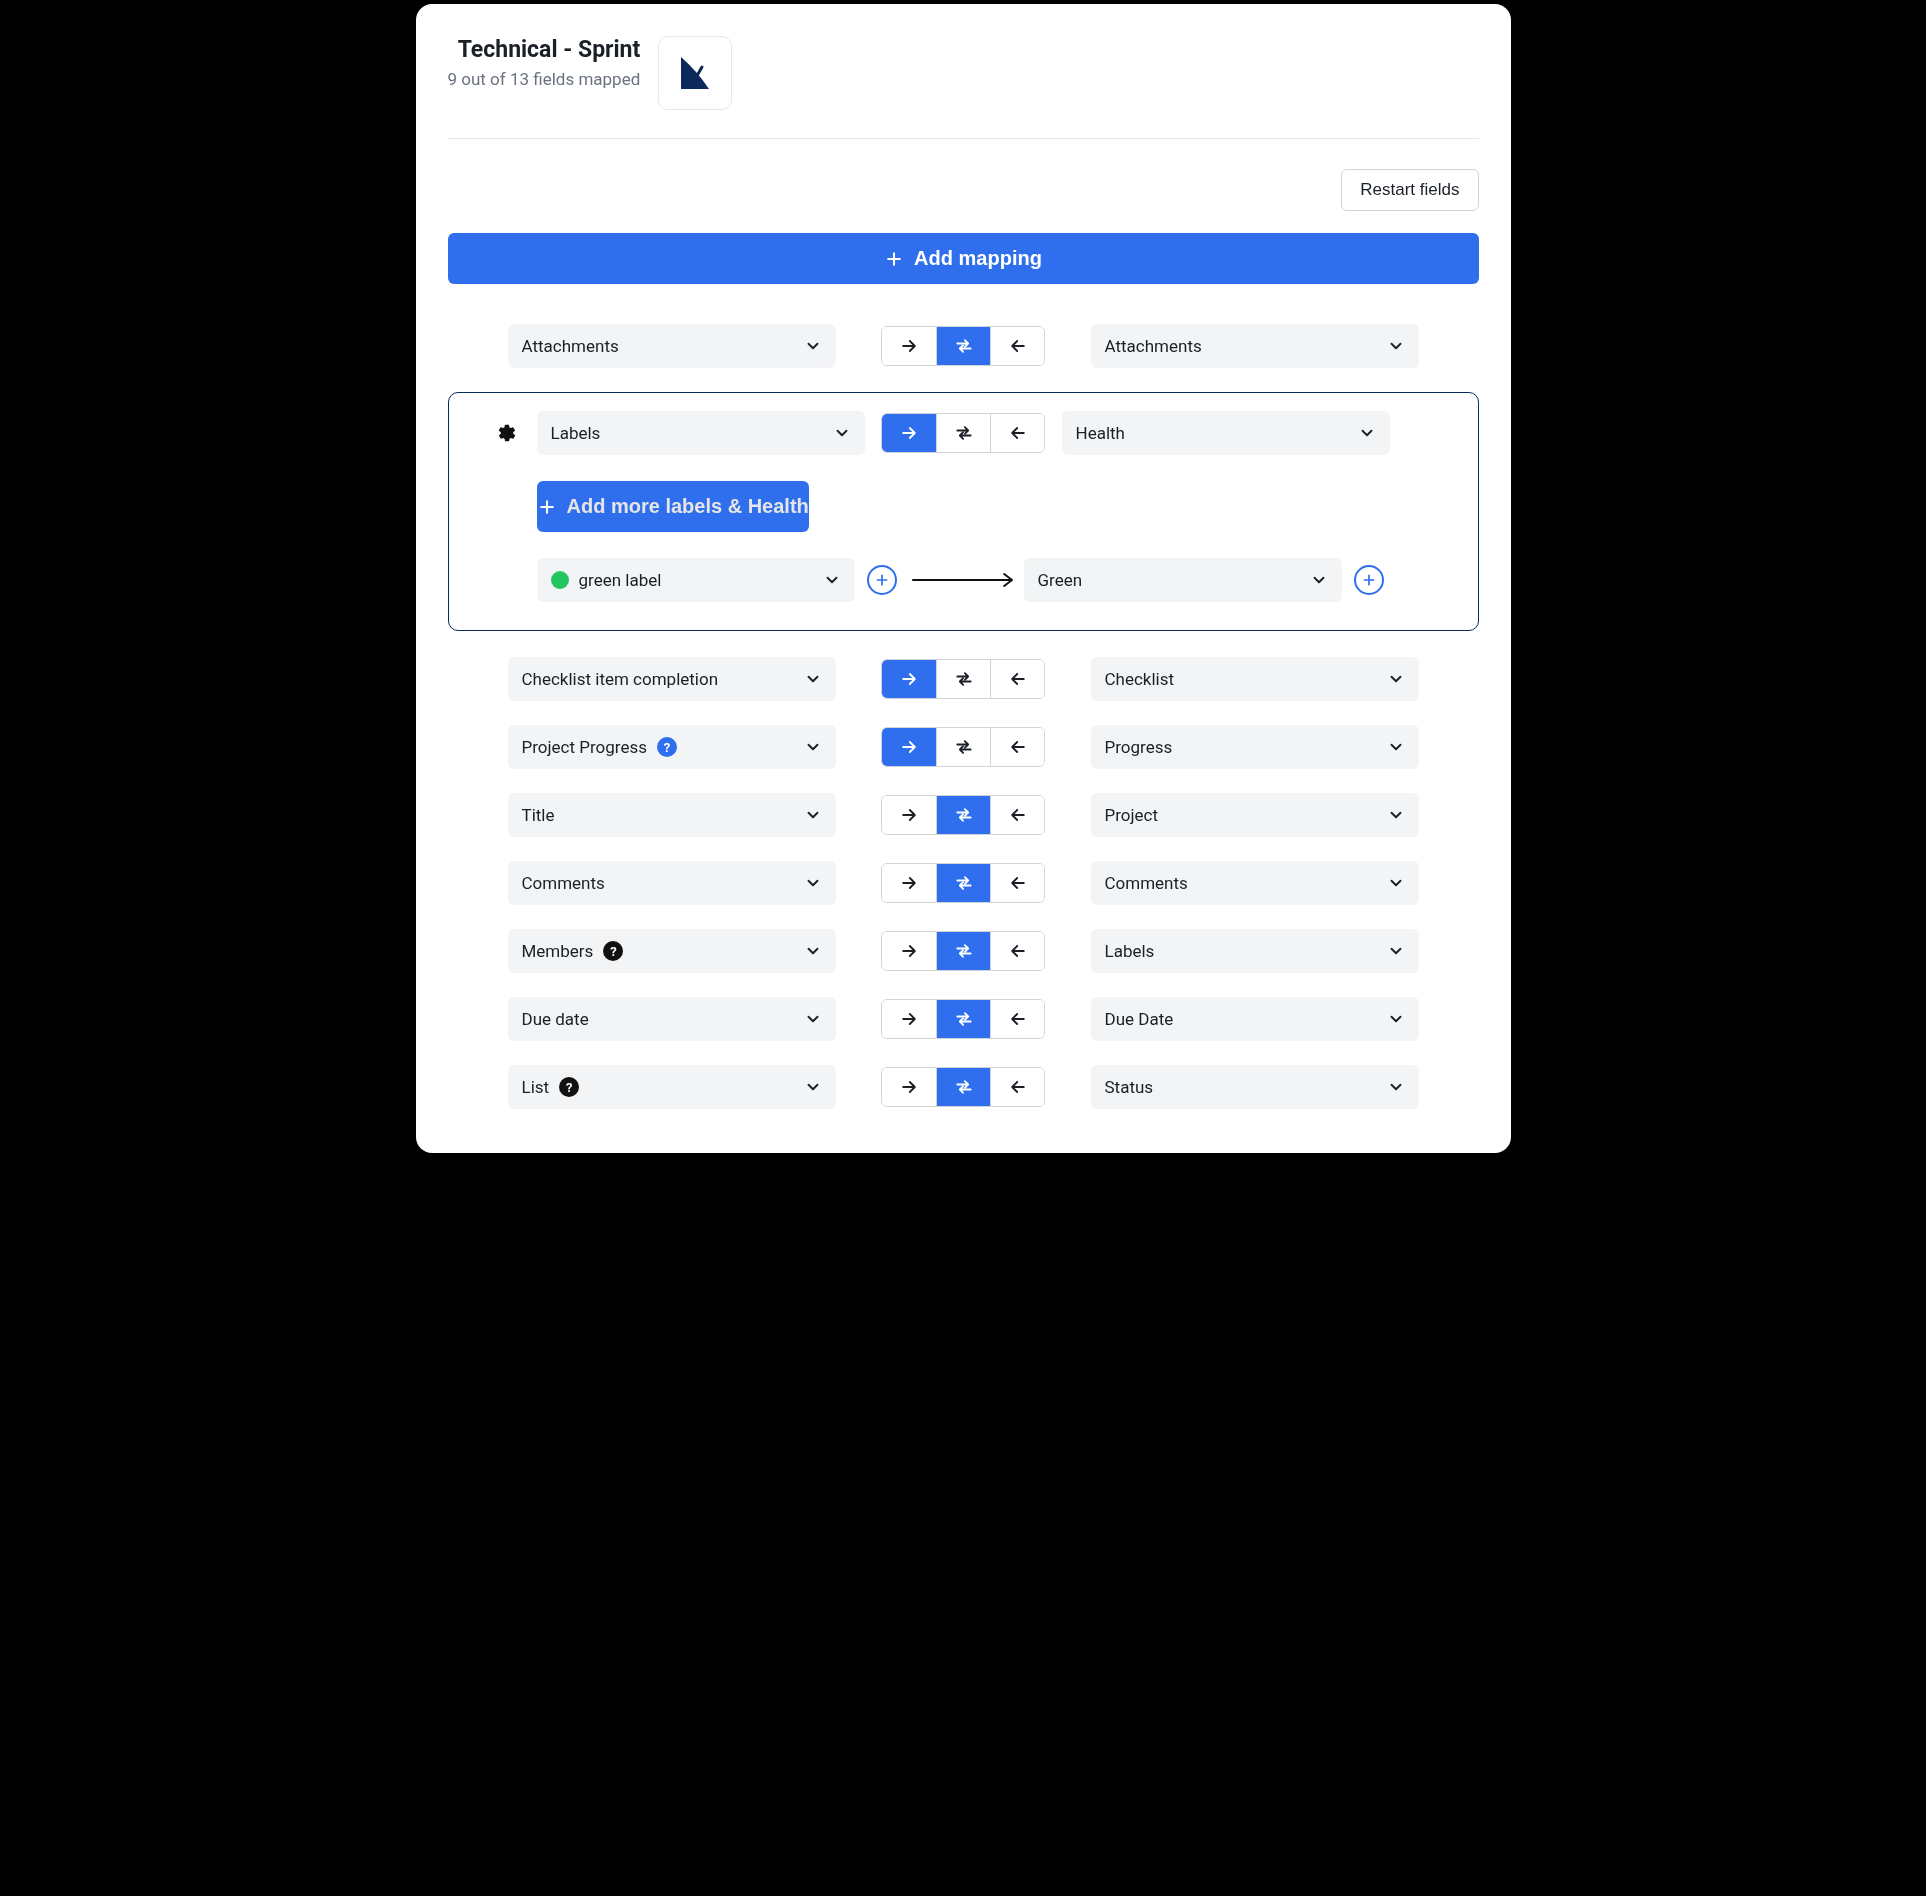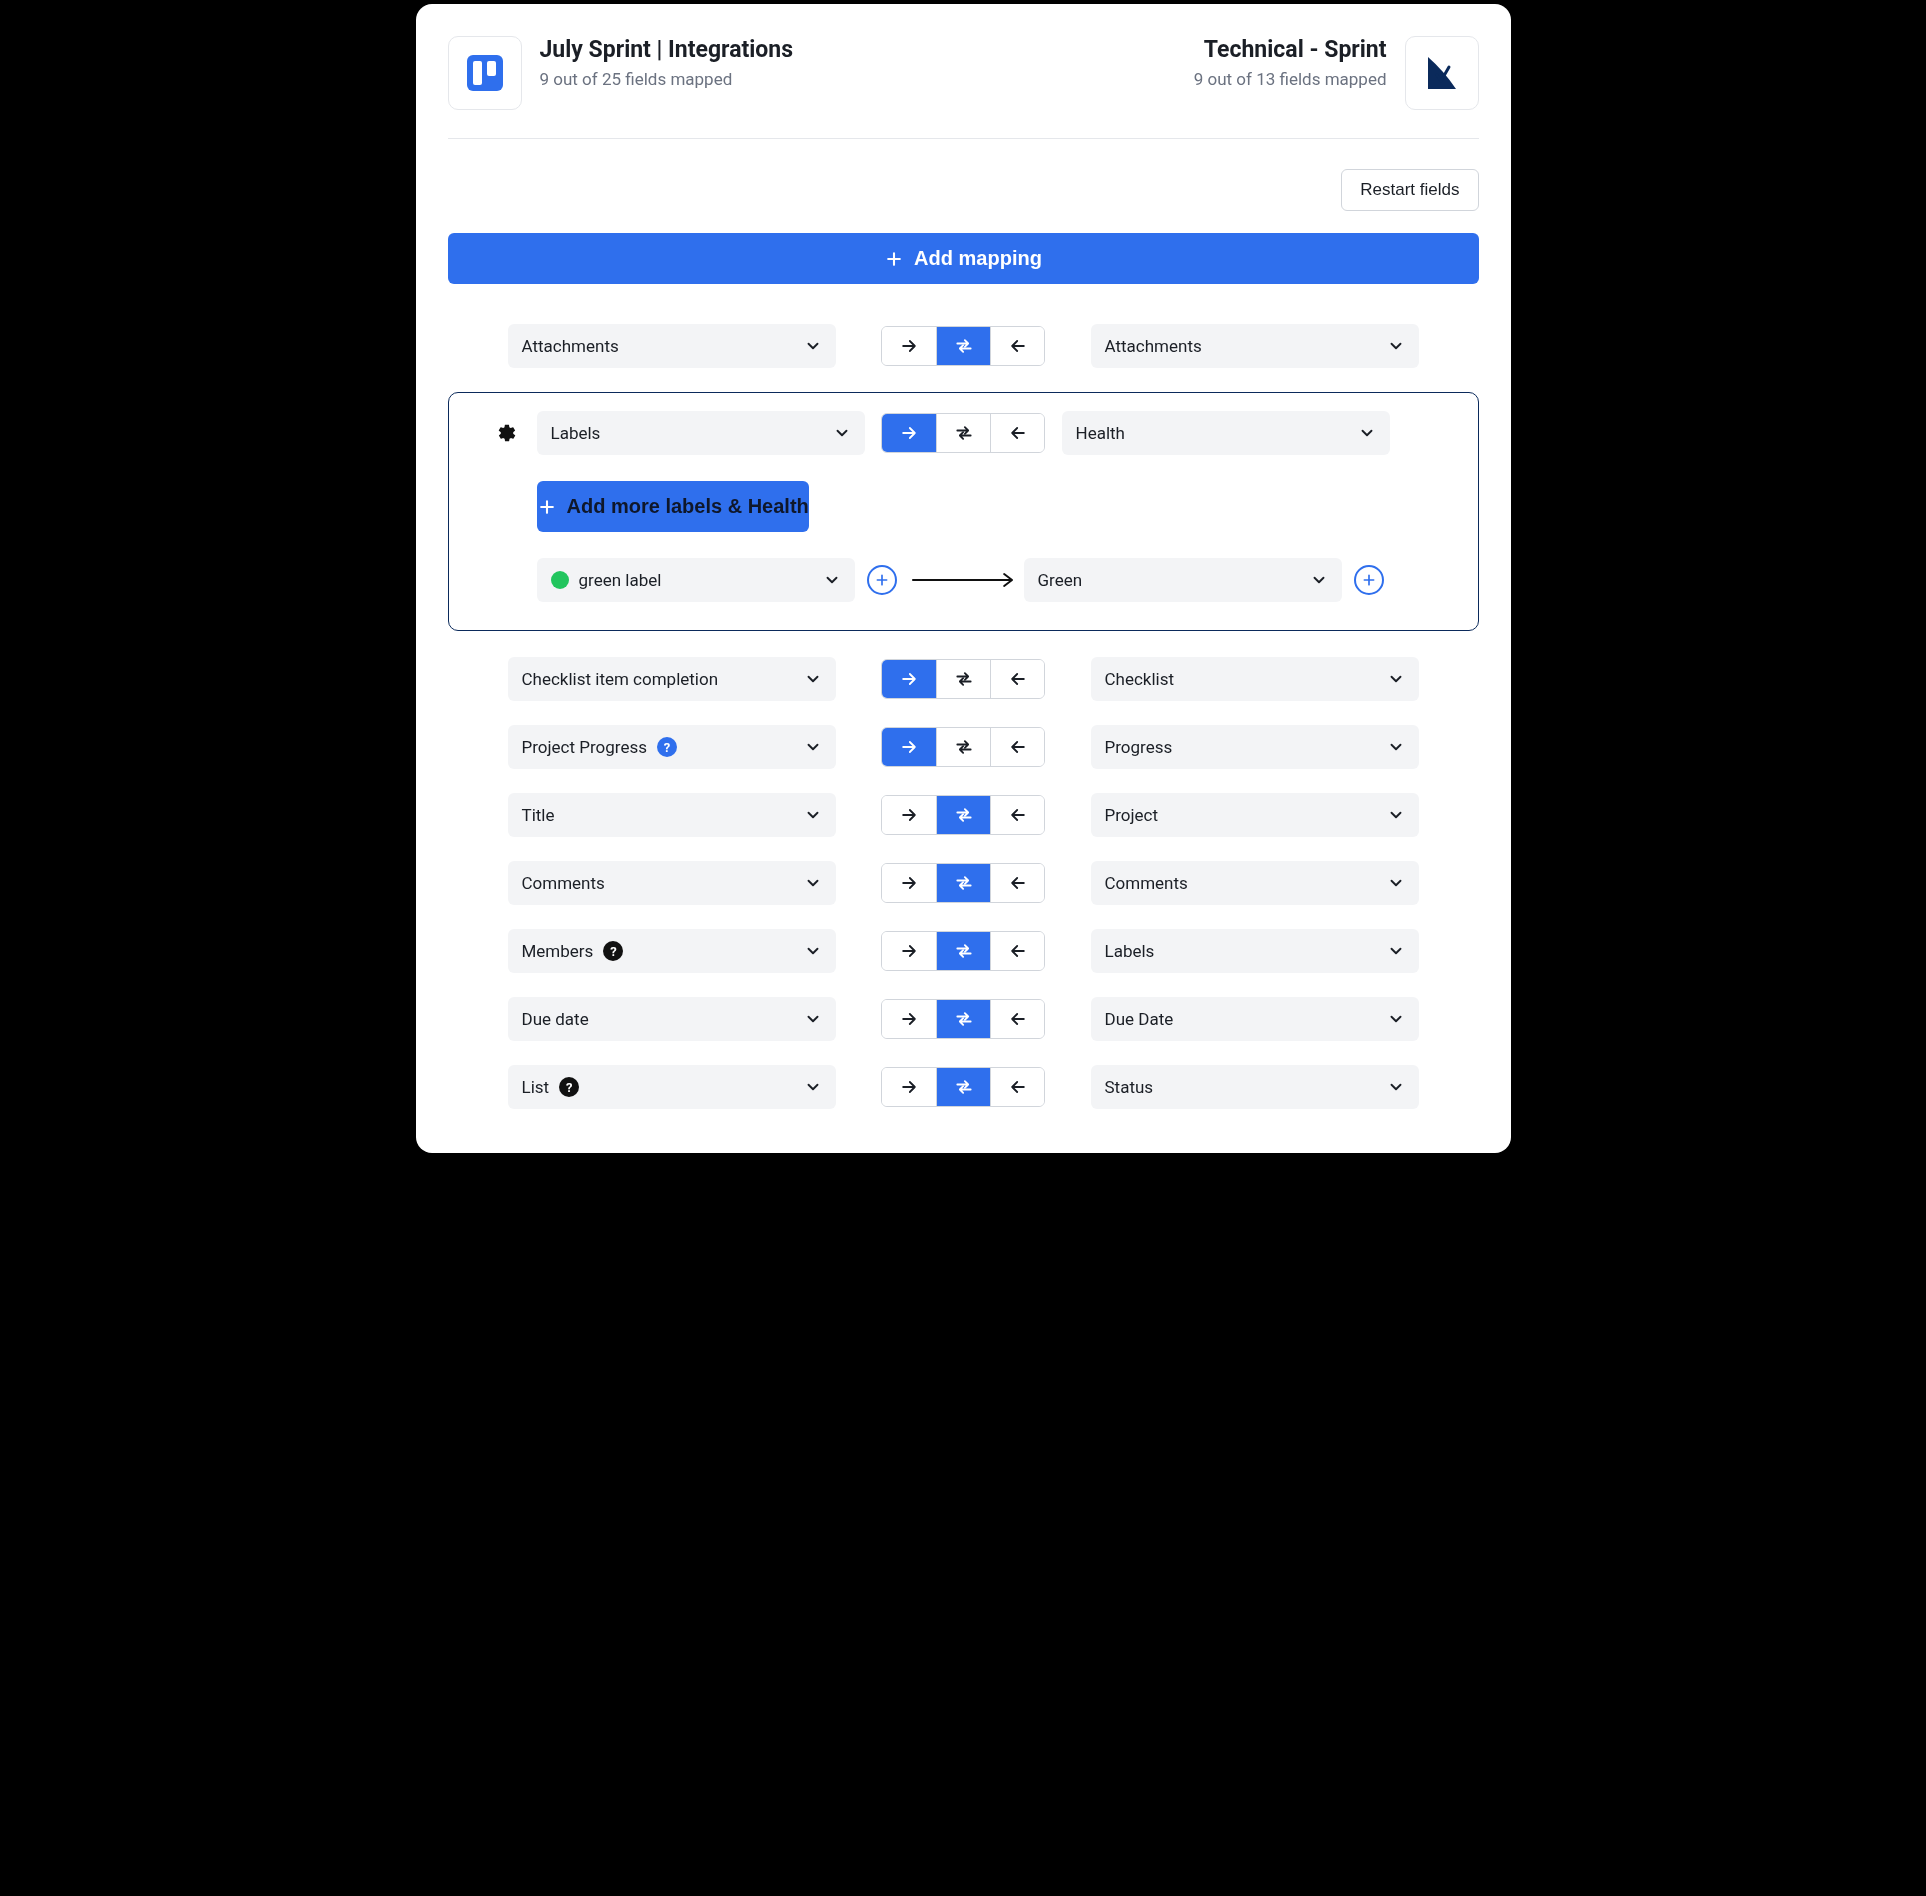--- a/index.html
+++ b/index.html
@@ -133,21 +133,21 @@
   .dir-btn svg { stroke: #1b1f26; }
   .expanded-card {
     border: 1px solid #0b2a5b;
     border-radius: 10px;
     padding: 18px 28px 28px 28px;
     margin-bottom: 26px;
   }
   .expanded-card .mapping-row { margin-bottom: 0; }
   .add-more-btn {
     background: #2f6fed;
-    color: #0f172a;
+    color: #e5e5e5;
     border: none;
     font-size: 20px;
     font-weight: 600;
     padding: 14px 0;
     border-radius: 6px;
     display: flex;
     align-items: center;
     justify-content: center;
     gap: 10px;
     cursor: pointer;
@@ -188,33 +188,20 @@
     display:flex; justify-content:center; align-items:center;
   }
   .inner-block { margin-left: 60px; margin-right: 60px; }
 </style>
 </head>
 <body>
 
 <div class="window">
 
   <div class="header">
-    <div class="header-side">
-      <div class="app-icon">
-        <svg width="40" height="40" viewBox="0 0 40 40" fill="none">
-          <rect x="2" y="2" width="36" height="36" rx="6" fill="#2f6fed"></rect>
-          <rect x="8" y="8" width="9" height="24" rx="2" fill="#fff"></rect>
-          <rect x="22" y="8" width="9" height="15" rx="2" fill="#fff"></rect>
-        </svg>
-      </div>
-      <div>
-        <div class="header-title">July Sprint | Integrations</div>
-        <div class="header-sub">9 out of 25 fields mapped</div>
-      </div>
-    </div>
     <div class="header-side right">
       <div class="app-icon">
         <svg width="40" height="40" viewBox="0 0 40 40" fill="none">
           <path d="M6 4 34 4 34 36 6 36 Z" fill="#0b2a5b"></path>
           <path d="M6 4 34 4 34 36 Q22 18 6 4 Z" fill="#fff"></path>
           <path d="M15 22 L19 28 L27 14" stroke="#0b2a5b" stroke-width="3" fill="none" stroke-linecap="round" stroke-linejoin="round"></path>
         </svg>
       </div>
       <div>
         <div class="header-title">Technical - Sprint</div>

